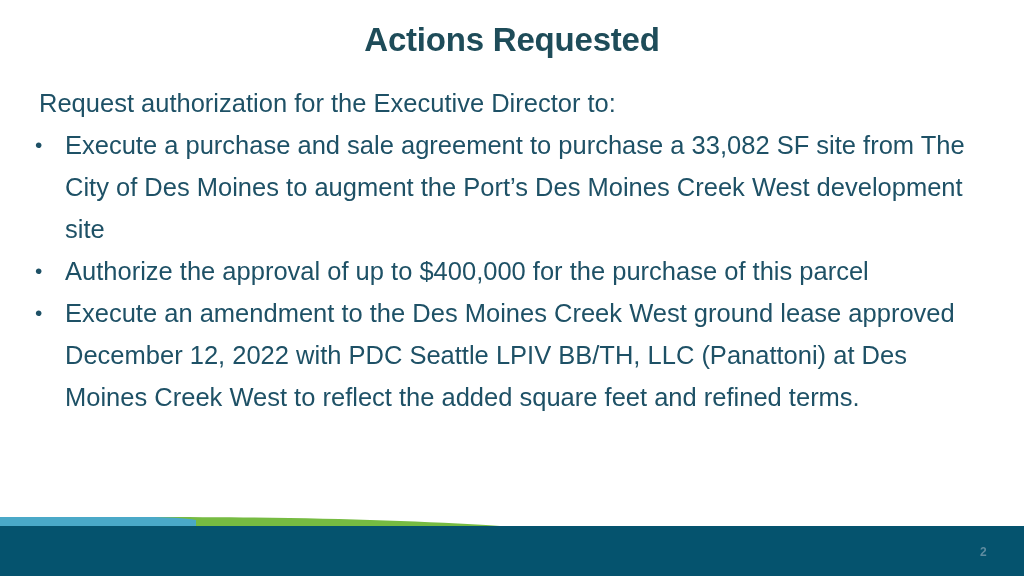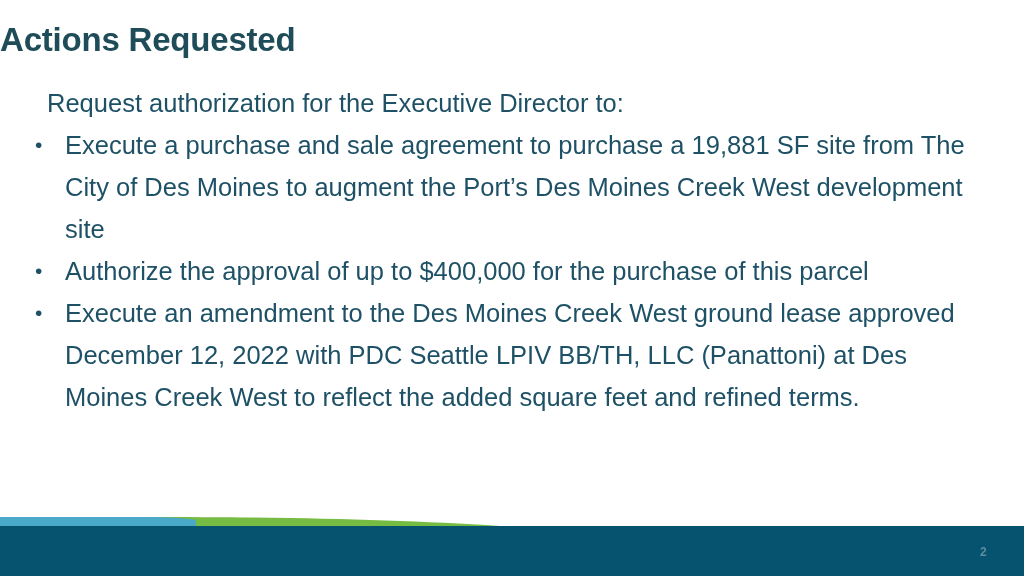--- a/index.html
+++ b/index.html
@@ -21,40 +21,40 @@
     background: #ffffff;
     overflow: hidden;
   }
 
   
   .slide-title {
     position: absolute;
     top: 21px;
     left: 0;
     width: 1024px;
-    text-align: left;
+    text-align: center;
     font-size: 33px;
     font-weight: bold;
     color: #1e4c59;
     letter-spacing: -0.2px;
   }
 
   
   .body-block {
     position: absolute;
     top: 82px;
     left: 31px;
     width: 958px;
     color: #1e5166;
     font-size: 25.5px;
     line-height: 42px;
   }
 
   .intro-line {
-    margin: 0 0 0 16px;
+    margin: 0 0 0 8px;
     padding: 0;
     white-space: nowrap;
   }
 
   .bullet-list {
     list-style: none;
     margin: 0;
     padding: 0;
   }
 
@@ -114,21 +114,21 @@
   <div class="slide-title">Actions Requested</div>
 
   <div class="body-block">
 
     <p class="intro-line">Request authorization for the Executive Director to:</p>
 
     <ul class="bullet-list">
 
       <li class="bullet-item">
         <span class="bullet-marker">•</span>
-        <span class="bullet-text">Execute a purchase and sale agreement to purchase a 19,881 SF site from The City of Des Moines to augment the Port’s Des Moines Creek West development site</span>
+        <span class="bullet-text">Execute a purchase and sale agreement to purchase a 33,082 SF site from The City of Des Moines to augment the Port’s Des Moines Creek West development site</span>
       </li>
 
       <li class="bullet-item">
         <span class="bullet-marker">•</span>
         <span class="bullet-text">Authorize the approval of up to $400,000 for the purchase of this parcel</span>
       </li>
 
       <li class="bullet-item">
         <span class="bullet-marker">•</span>
         <span class="bullet-text">Execute an amendment to the Des Moines Creek West ground lease approved December 12, 2022 with PDC Seattle LPIV BB/TH, LLC (Panattoni) at Des Moines Creek West to reflect the added square feet and refined terms.</span>

